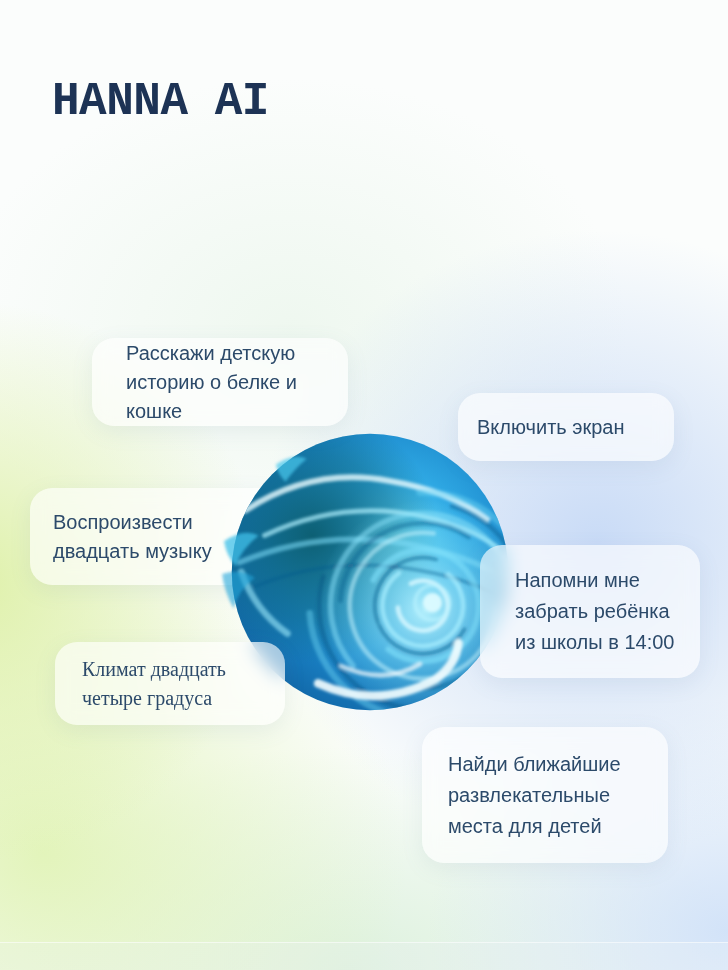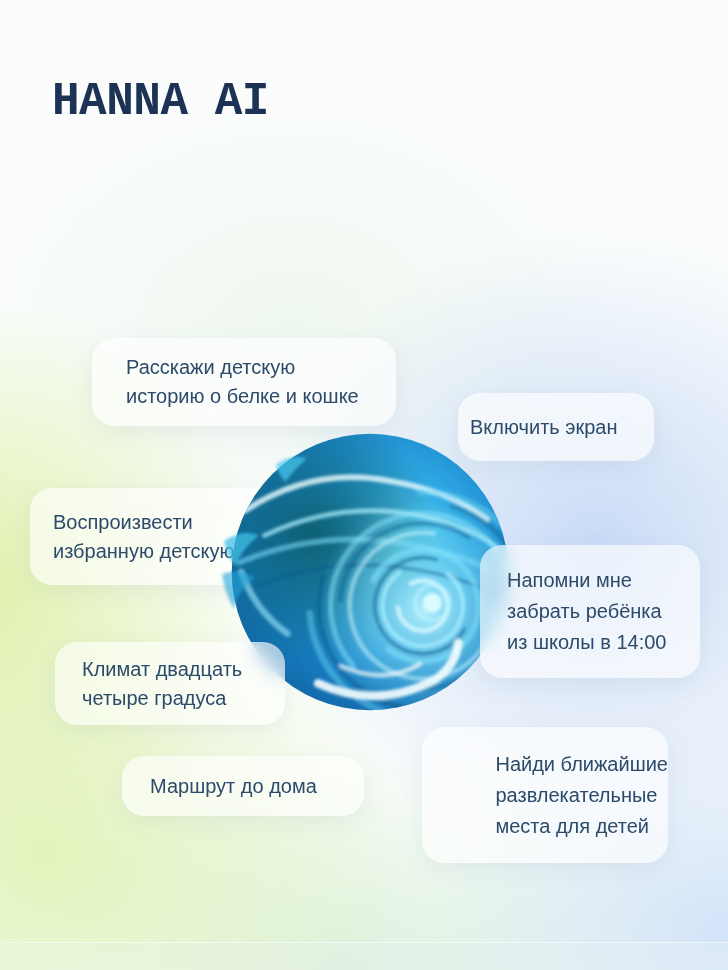--- a/index.html
+++ b/index.html
@@ -41,27 +41,27 @@
     -webkit-backdrop-filter: blur(9px);
     backdrop-filter: blur(9px);
     border-radius: 22px;
     box-shadow: 0 6px 22px rgba(100,130,160,.10);
     color: var(--bubble-text, #2c4a6a);
     font-size: 20px; line-height: 29px;
     z-index: 3;
     box-sizing: border-box;
   }
   .bubble span { white-space: pre-line; }
-  .b-story    { left:  92px; top: 338px; width: 304px; height:  88px; padding-left: 34px; }
-  .b-screen   { left: 458px; top: 393px; width: 196px; height:  68px; padding-left: 12px; }
+  .b-story    { left:  92px; top: 338px; width: 256px; height:  88px; padding-left: 34px; }
+  .b-screen   { left: 458px; top: 393px; width: 216px; height:  68px; padding-left: 19px; }
   .b-music    { left:  30px; top: 488px; width: 252px; height:  97px; padding-left: 23px; z-index: 1; }
-  .b-reminder { left: 480px; top: 545px; width: 220px; height: 133px; padding-left: 27px; line-height: 31px; }
-  .b-climate  { left:  55px; top: 642px; width: 230px; height:  83px; padding-left: 27px; }
+  .b-reminder { left: 480px; top: 545px; width: 220px; height: 133px; padding-left: 35px; line-height: 31px; }
+  .b-climate  { left:  55px; top: 642px; width: 230px; height:  83px; padding-left: 27px; font-family: Liberation Serif, serif; }
   .b-route    { left: 122px; top: 756px; width: 242px; height:  60px; padding-left: 28px; }
-  .b-places   { left: 422px; top: 727px; width: 246px; height: 136px; padding-left: 26px; line-height: 31px; justify-content: flex-end; }
+  .b-places   { left: 422px; top: 727px; width: 246px; height: 136px; padding-left: 26px; line-height: 31px; }
   .bottom-band {
     position: absolute; left: 0; top: 942px; width: 728px; height: 28px;
     background: linear-gradient(90deg, rgba(233,244,222,.45), rgba(228,238,248,.45));
     border-top: 1px solid rgba(255,255,255,.55);
     z-index: 1;
   }
 </style>
 </head>
 <body>
 
@@ -135,37 +135,34 @@
     <span>Расскажи детскую
 историю о белке и кошке</span>
   </div>
 
   <div class="bubble b-screen">
     <span>Включить экран</span>
   </div>
 
   <div class="bubble b-music">
     <span>Воспроизвести
-избранную детскую</span>
+двадцать музыку</span>
   </div>
 
   <div class="bubble b-reminder">
     <span>Напомни мне
 забрать ребёнка
 из школы в 14:00</span>
   </div>
 
   <div class="bubble b-climate">
     <span>Климат двадцать
 четыре градуса</span>
   </div>
 
-  <div class="bubble b-route">
-    <span>Маршрут до дома</span>
-  </div>
 
   <div class="bubble b-places">
     <span>Найди ближайшие
 развлекательные
 места для детей</span>
   </div>
 
   <div class="bottom-band"></div>
 </div>
 

